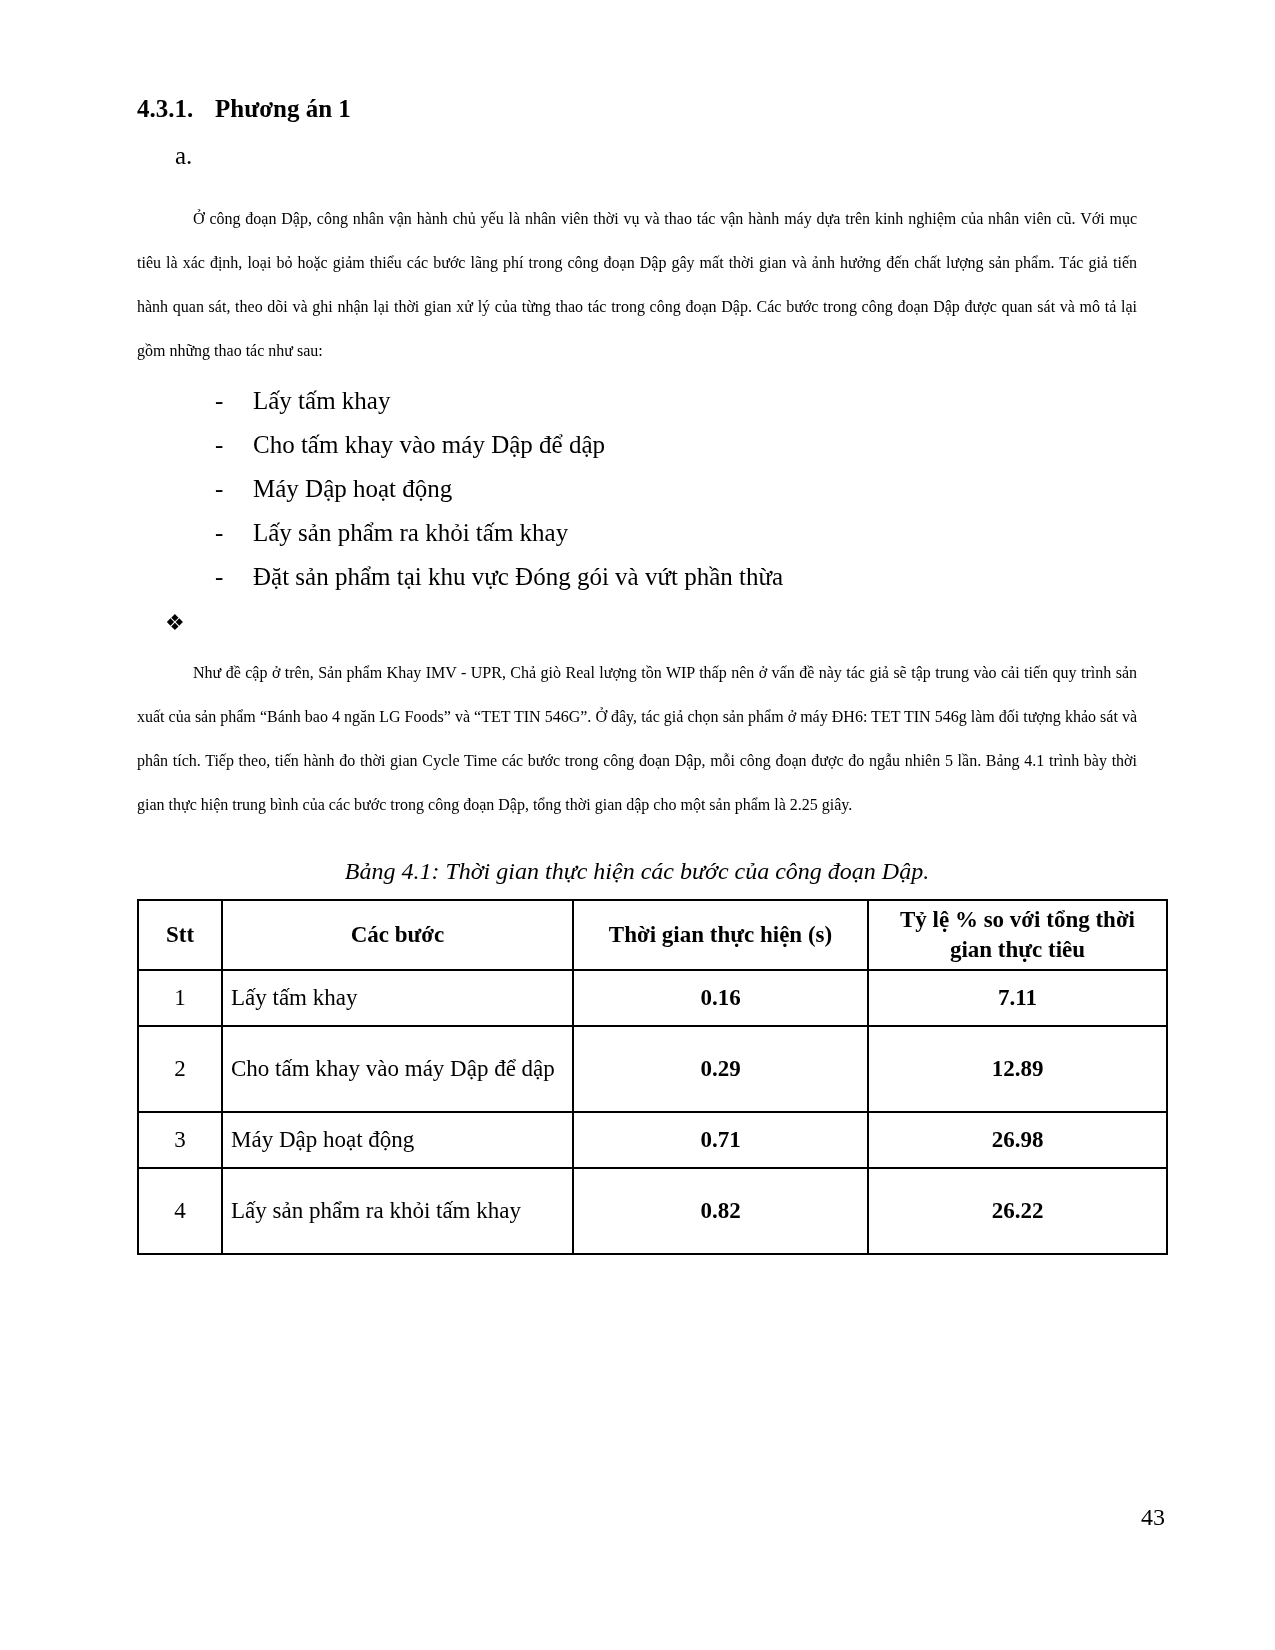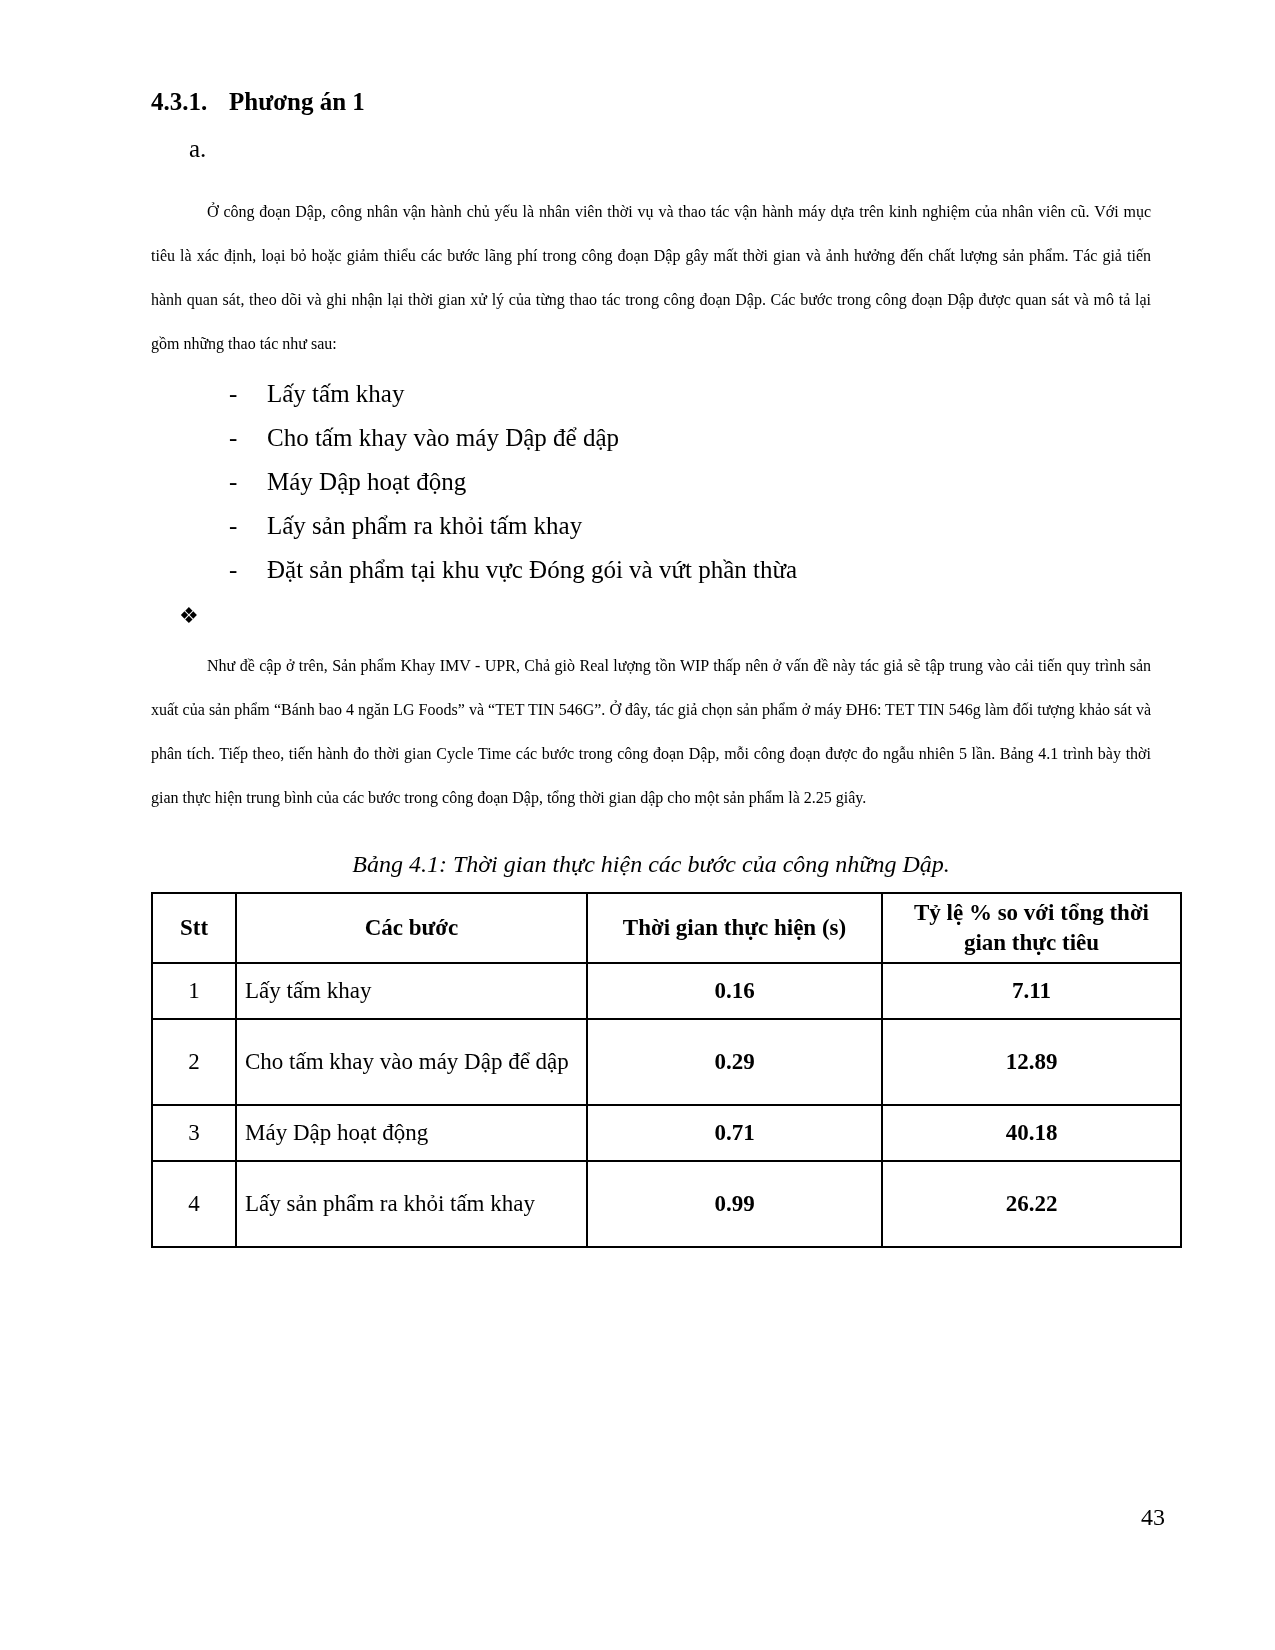--- a/index.html
+++ b/index.html
@@ -13,23 +13,22 @@
     height: 1650px;
     background: #ffffff;
     margin: 0 auto;
     font-family: "Liberation Serif", "DejaVu Serif", serif;
     color: #000000;
     overflow: hidden;
   }
   .content {
     position: absolute;
     left: 137px;
-    top: 88px;
+    top: 95px;
     width: 1000px;
-    margin-left: 14px;
   }
 
   
   .h-num-heading {
     font-weight: bold;
     font-size: 25px;
     line-height: 1.15;
     margin: 0 0 18px 0;
     display: flex;
     align-items: baseline;
@@ -196,21 +195,21 @@
         <span>Đặt sản phẩm tại khu vực Đóng gói và vứt phần thừa</span>
       </li>
     </ul>
 
     <div class="diamond-item">
       <span class="bullet">❖</span>
     </div>
 
     <p class="body last">Như đề cập ở trên, Sản phẩm Khay IMV - UPR, Chả giò Real lượng tồn WIP thấp nên ở vấn đề này tác giả sẽ tập trung vào cải tiến quy trình sản xuất của sản phẩm “Bánh bao 4 ngăn LG Foods” và “TET TIN 546G”. Ở đây, tác giả chọn sản phẩm ở máy ĐH6: TET TIN 546g làm đối tượng khảo sát và phân tích. Tiếp theo, tiến hành đo thời gian Cycle Time các bước trong công đoạn Dập, mỗi công đoạn được đo ngẫu nhiên 5 lần. Bảng 4.1 trình bày thời gian thực hiện trung bình của các bước trong công đoạn Dập, tổng thời gian dập cho một sản phẩm là 2.25 giây.</p>
 
-    <div class="table-caption">Bảng 4.1: Thời gian thực hiện các bước của công những Dập.</div>
+    <div class="table-caption">Bảng 4.1: Thời gian thực hiện các bước của công đoạn Dập.</div>
 
     <table class="data-table">
       <thead>
         <tr>
           <th class="col-stt">Stt</th>
           <th class="col-step">Các bước</th>
           <th class="col-time">Thời gian thực hiện (s)</th>
           <th class="col-pct">Tỷ lệ % so với tổng thời gian thực tiêu</th>
         </tr>
       </thead>
@@ -224,26 +223,26 @@
         <tr class="row-tall">
           <td class="cell-stt">2</td>
           <td class="cell-step">Cho tấm khay vào máy Dập để dập</td>
           <td class="cell-num">0.29</td>
           <td class="cell-num">12.89</td>
         </tr>
         <tr class="row-short">
           <td class="cell-stt">3</td>
           <td class="cell-step">Máy Dập hoạt động</td>
           <td class="cell-num">0.71</td>
-          <td class="cell-num">40.18</td>
+          <td class="cell-num">26.98</td>
         </tr>
         <tr class="row-tall">
           <td class="cell-stt">4</td>
           <td class="cell-step">Lấy sản phẩm ra khỏi tấm khay</td>
-          <td class="cell-num">0.99</td>
+          <td class="cell-num">0.82</td>
           <td class="cell-num">26.22</td>
         </tr>
       </tbody>
     </table>
 
   </div>
 
   <div class="page-number">43</div>
 </div>
 

